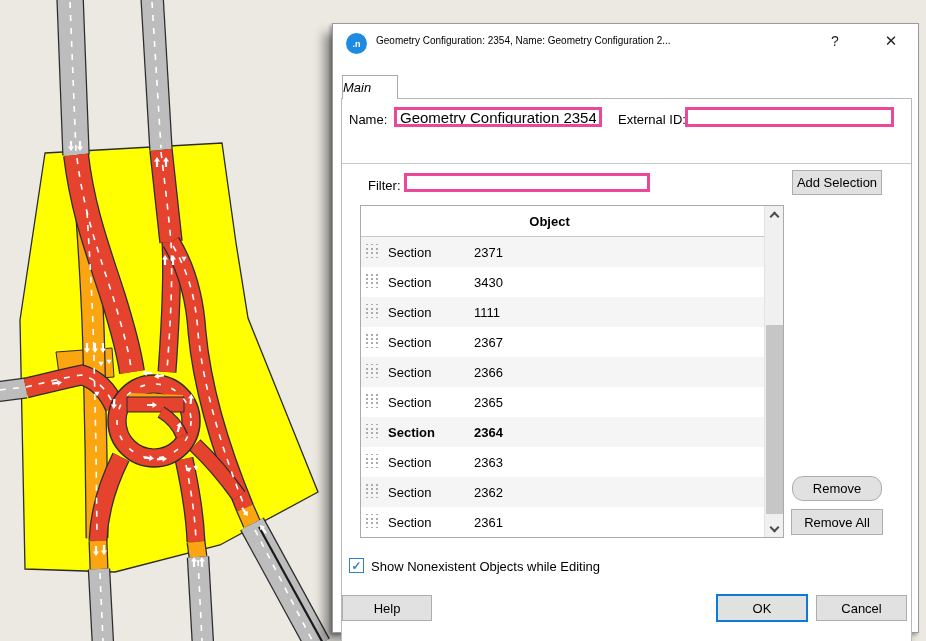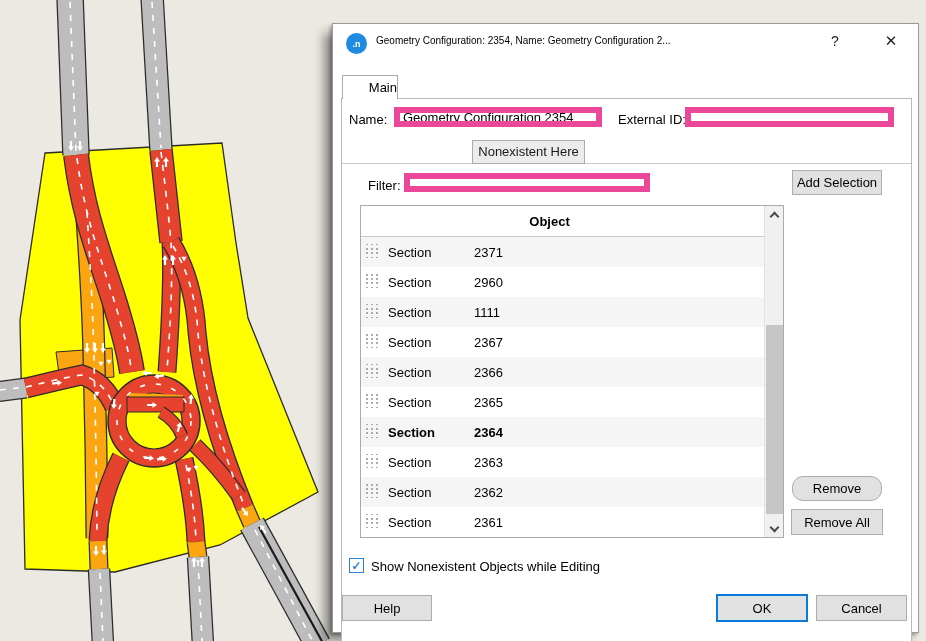--- a/index.html
+++ b/index.html
@@ -15,26 +15,26 @@
     box-shadow:-9px 9px 10px -1px rgba(0,0,0,.42), -2px 2px 3px rgba(0,0,0,.28);
     font-size:13px; color:#000; }
   .titlebar { position:absolute; left:0; top:0; right:0; height:39px; background:#fff; }
   .app-icon { position:absolute; left:13px; top:9px; width:21px; height:21px; border-radius:50%;
     background:#1E8BE0; color:#fff; font-size:9px; font-weight:bold; text-align:center; line-height:22px; }
   .title-text { position:absolute; left:43px; top:11px; font-size:10px; white-space:nowrap; }
   .tb-help { position:absolute; left:494px; top:9px; width:16px; text-align:center; font-size:14px; color:#222; cursor:pointer; }
   .tb-close { position:absolute; left:549px; top:8px; width:18px; text-align:center; font-size:15px; color:#222; cursor:pointer; }
 
   .main-tab { position:absolute; left:9px; top:51px; width:56px; height:24px; background:#fff;
-    border:1px solid #ABABAB; border-bottom:none; text-align:right; line-height:23px; z-index:2; }
+    border:1px solid #ABABAB; border-bottom:none; text-align:left; line-height:23px; z-index:2;font-style:italic; }
   .pane { position:absolute; left:8px; top:74px; width:571px; height:608px; background:#fff; border:1px solid #B9B9B9; }
 
   .lbl { position:absolute; white-space:nowrap; }
-  .txt { position:absolute; border:6px solid #ec4899; background:#fff; font-family:"Liberation Sans",sans-serif;
-    font-size:13px; padding:0 3px; height:20px; }
+  .txt { position:absolute; border:3px solid #ec4899; background:#fff; font-family:"Liberation Sans",sans-serif;
+    font-size:15px; padding:0 3px; height:20px; }
 
   .subtab-active { position:absolute; left:7px; top:38px; width:122px; height:27px; background:#fff;
     border:1px solid #ABABAB; border-bottom:none; text-align:center; line-height:25px; z-index:2; }
   .subtab-inactive { position:absolute; left:130px; top:41px; width:113px; height:24px; background:#ECECEC;
     border:1px solid #ABABAB; text-align:center; line-height:22px; color:#1a1a1a; }
   .pane-line { position:absolute; left:0; right:0; top:64px; height:1px; background:#C9C9C9; }
 
   .btn { position:absolute; background:#E1E1E1; border:1px solid #ADADAD; font-family:"Liberation Sans",sans-serif;
     font-size:13px; text-align:center; color:#000; cursor:pointer; display:flex; align-items:center; justify-content:center; }
 
@@ -219,21 +219,20 @@
 
   <div class="main-tab">Main</div>
 
   <div class="pane">
     <span class="lbl" style="left:7px; top:13px;">Name:</span>
     <input class="txt" style="left: 52px; top: 8px; width: 208px;" value="Geometry Configuration 2354">
     <span class="lbl" style="left:276px; top:13px;">External ID:</span>
     <input class="txt" style="left: 343px; top: 8px; width: 209px;" value="">
 
     <div class="pane-line"></div>
-    <div class="subtab-inactive">Nonexistent Here</div>
 
     <span class="lbl" style="left:26px; top:79px;">Filter:</span>
     <input class="txt" style="left: 62px; top: 74px; width: 246px; height: 19px;" value="">
     <div class="btn" style="left:450px; top:71px; width:90px; height:25px;">Add Selection</div>
 
     <div class="table">
       <div class="thead">
         <div class="th2">Object</div>
       </div>
       <div class="tbody">
@@ -246,21 +245,21 @@
             <span class="c-type">Section</span>
             <span class="c-id">2371</span>
           </div>
           <div class="trow">
             <span class="drag">
               <i></i>
               <i></i>
               <i></i>
             </span>
             <span class="c-type">Section</span>
-            <span class="c-id">2960</span>
+            <span class="c-id">3430</span>
           </div>
           <div class="trow alt">
             <span class="drag">
               <i></i>
               <i></i>
               <i></i>
             </span>
             <span class="c-type">Section</span>
             <span class="c-id">1111</span>
           </div>

